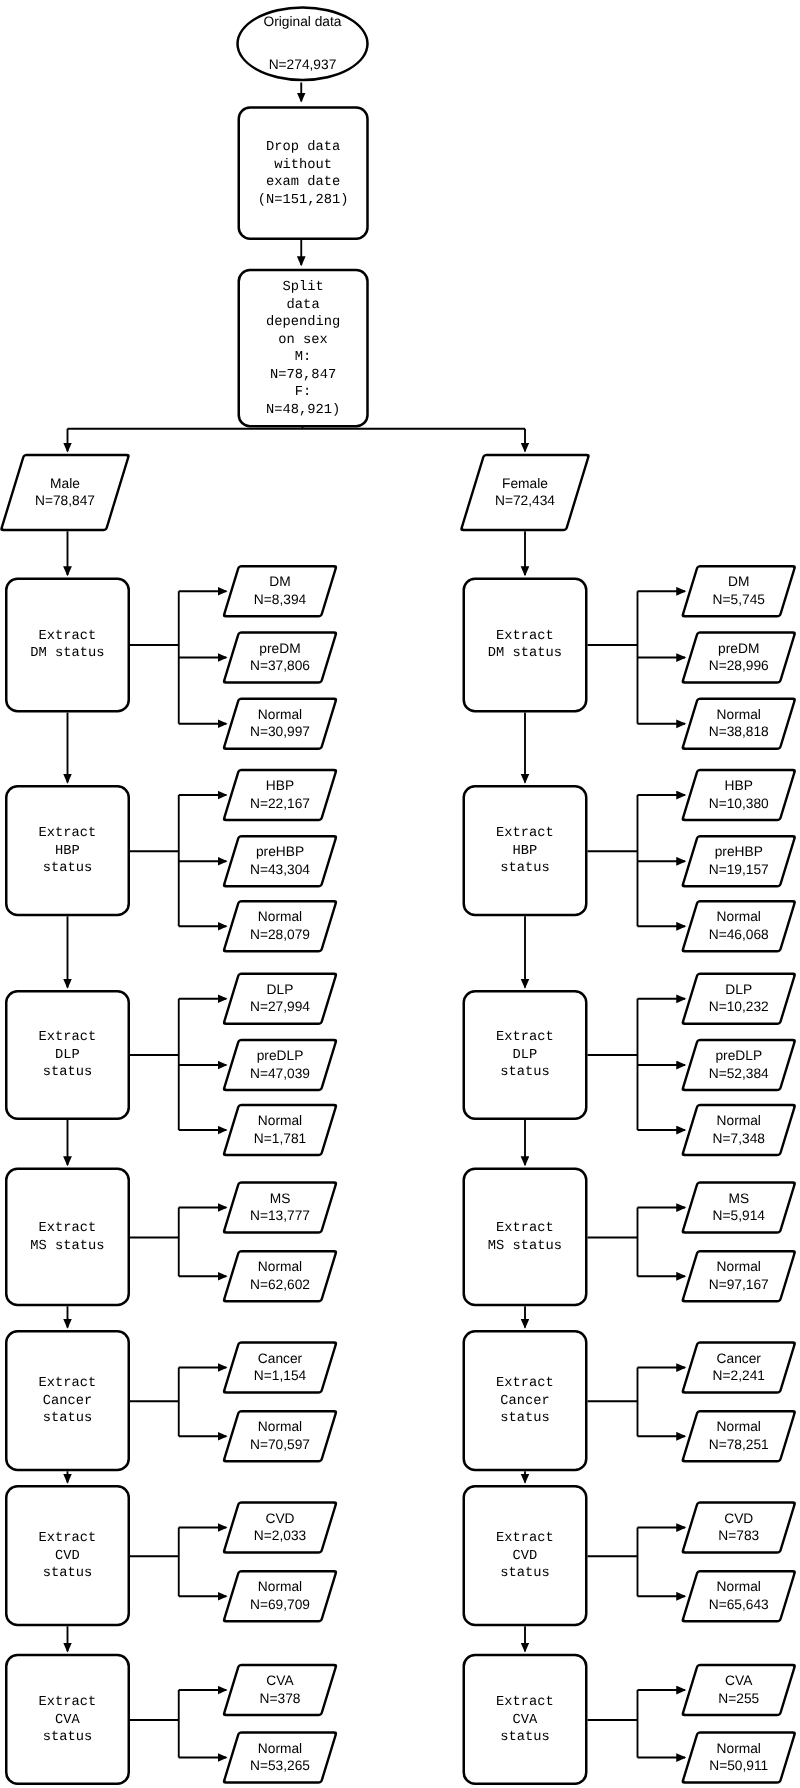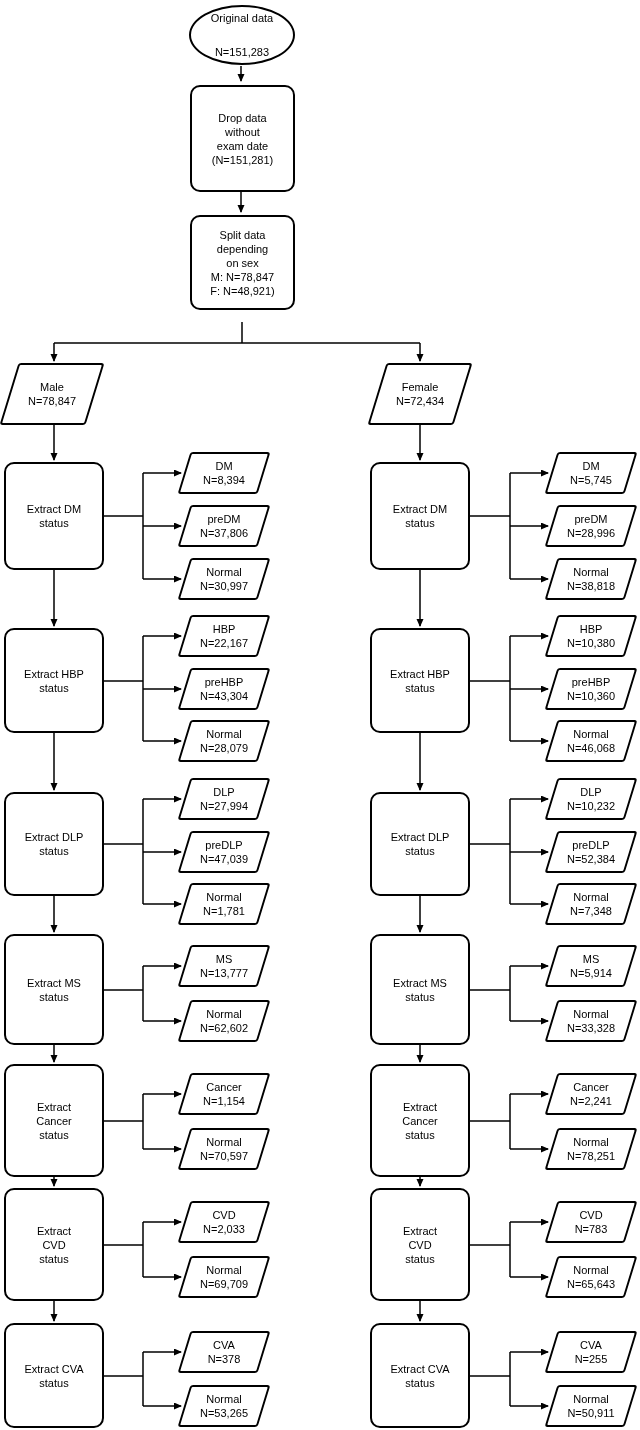--- a/index.html
+++ b/index.html
@@ -8,21 +8,21 @@
     font-family:"Liberation Sans","DejaVu Sans",sans-serif;
     font-size:11px;color:#000;overflow:hidden;
   }
   #connectors{position:absolute;left:0;top:0;pointer-events:none;}
   .node{
     position:absolute;box-sizing:border-box;border:2px solid #000;background:#fff;
     display:flex;flex-direction:column;align-items:center;justify-content:center;
     text-align:center;line-height:14px;
   }
   .ellipse{border-radius:50%;gap:20px;}
-  .rounded{border-radius:10px;padding:18px;}
+  .rounded{border-radius:10px;padding:18px;font-family:Liberation Mono, monospace;}
   .pwrap{position:absolute;text-decoration:underline;}
   .pshape{
     position:absolute;left:0;top:0;right:0;bottom:0;box-sizing:border-box;
     border:2px solid #000;background:#fff;transform:skewX(-17deg);border-radius:3px;
   }
   .ptxt{
     position:absolute;left:-8px;top:0;right:-8px;bottom:0;
     display:flex;flex-direction:column;align-items:center;justify-content:center;
     text-align:center;line-height:14px;
   }
@@ -119,30 +119,30 @@
         <path d="M420,1301 V1321" marker-end="url(#ah)"></path>
         <path d="M470,1376 H510"></path>
         <path d="M510,1352 V1406"></path>
         <path d="M510,1352 H548" marker-end="url(#ah)"></path>
         <path d="M510,1406 H548" marker-end="url(#ah)"></path>
       </g>
   </svg>
 
   <div class="node ellipse" style="left:189px;top:5px;width:106px;height:60px;">
     <div>Original data</div>
-    <div>N=151,283</div>
+    <div>N=274,937</div>
   </div>
 
   <div class="node rounded" style="left:190px;top:85px;width:105px;height:107px;">
     <div>Drop data without</div>
     <div>exam date</div>
     <div>(N=151,281)</div>
   </div>
 
-  <div class="node rounded" style="left:190px;top:215px;width:105px;height:95px;">
+  <div class="node rounded" style="left:190px;top:215px;width:105px;height:127px;">
     <div>Split data</div>
     <div>depending on sex</div>
     <div>M: N=78,847</div>
     <div>F: N=48,921)</div>
   </div>
 
   <div id="columns-root">
       <div class="pwrap" style="left:9px;top:363px;width:86px;height:62px;">
         <div class="pshape"></div>
         <div class="ptxt">
@@ -334,21 +334,21 @@
         <div class="pshape"></div>
         <div class="ptxt">
           <div>HBP</div>
           <div>N=10,380</div>
         </div>
       </div>
       <div class="pwrap" style="left:551px;top:668px;width:80px;height:42px;">
         <div class="pshape"></div>
         <div class="ptxt">
           <div>preHBP</div>
-          <div>N=10,360</div>
+          <div>N=19,157</div>
         </div>
       </div>
       <div class="pwrap" style="left:551px;top:720px;width:80px;height:42px;">
         <div class="pshape"></div>
         <div class="ptxt">
           <div>Normal</div>
           <div>N=46,068</div>
         </div>
       </div>
       <div class="node rounded" style="left:370px;top:792px;width:100px;height:104px;">
@@ -383,21 +383,21 @@
         <div class="pshape"></div>
         <div class="ptxt">
           <div>MS</div>
           <div>N=5,914</div>
         </div>
       </div>
       <div class="pwrap" style="left:551px;top:1000px;width:80px;height:42px;">
         <div class="pshape"></div>
         <div class="ptxt">
           <div>Normal</div>
-          <div>N=33,328</div>
+          <div>N=97,167</div>
         </div>
       </div>
       <div class="node rounded" style="left:370px;top:1064px;width:100px;height:113px;">
         <div>Extract Cancer</div>
         <div>status</div>
       </div>
       <div class="pwrap" style="left:551px;top:1073px;width:80px;height:42px;">
         <div class="pshape"></div>
         <div class="ptxt">
           <div>Cancer</div>

